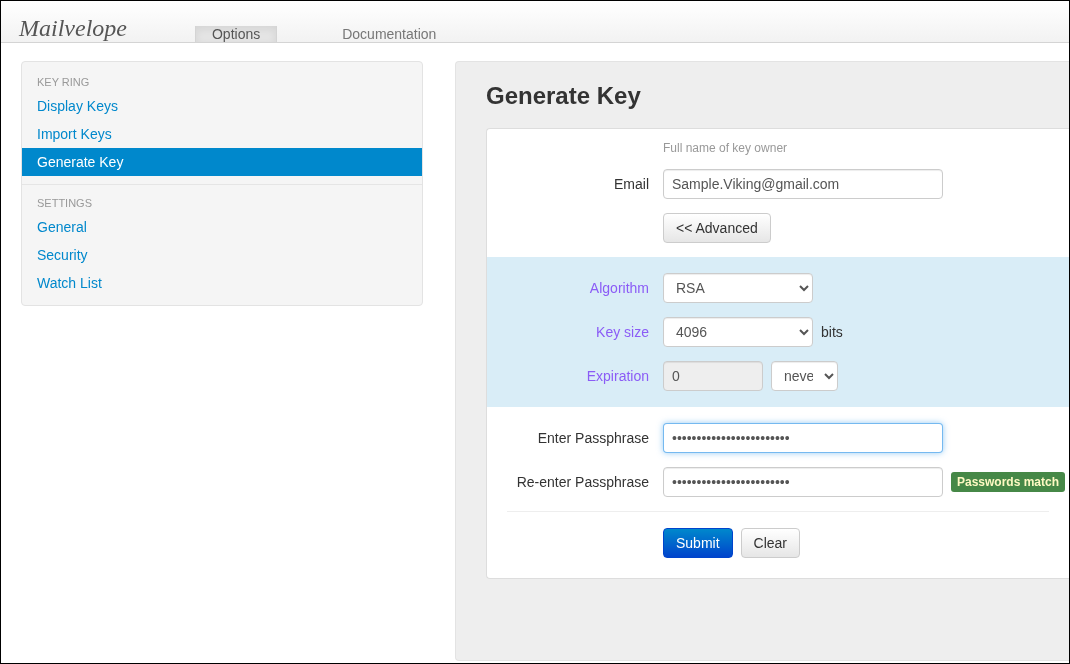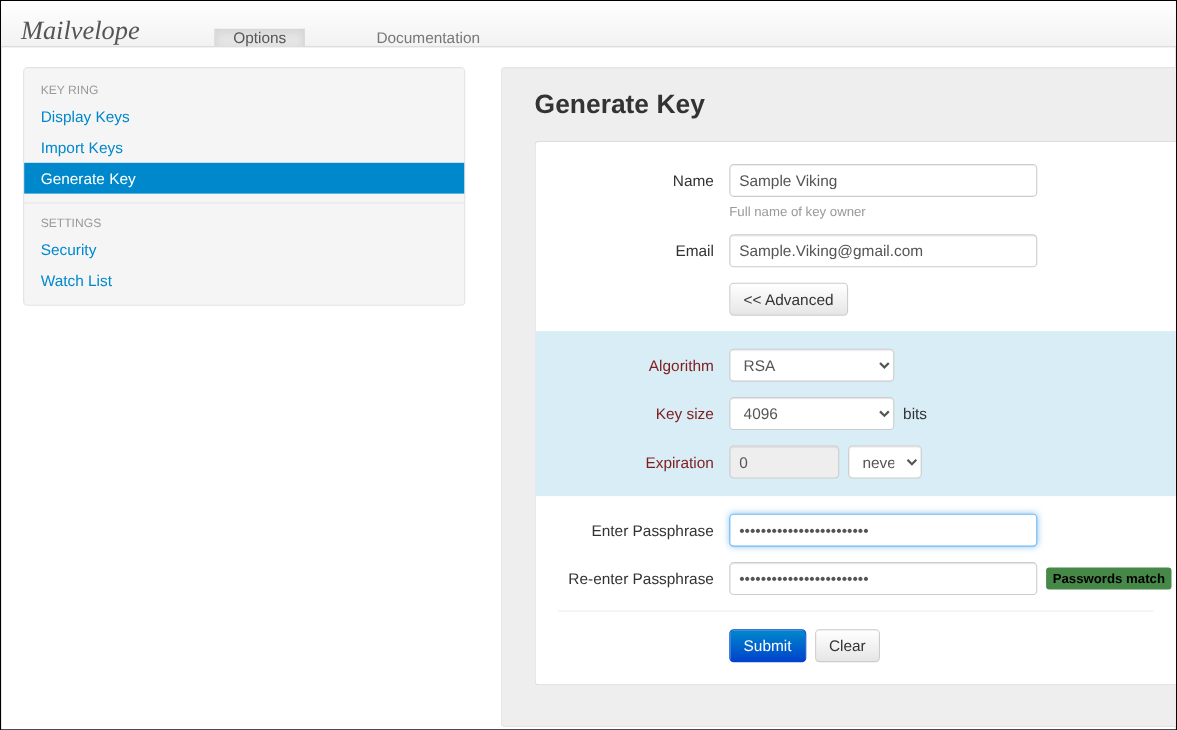--- a/index.html
+++ b/index.html
@@ -115,21 +115,21 @@
   display: flex;
   align-items: center;
   margin-bottom: 14px;
 }
 .form-label {
   width: 176px;
   text-align: right;
   padding-right: 14px;
   color: #333;
 }
-.advanced .form-label { color: #7f1d1d; text-align: right; }
+.advanced .form-label { color: #8b5cf6; text-align: right; }
 .form-ctrl { flex: 1; display: flex; align-items: center; gap: 8px; }
 input[type=text], input[type=password], select {
   height: 30px;
   border: 1px solid #ccc;
   border-radius: 4px;
   padding: 4px 8px;
   font-size: 14px;
   color: #555;
   background: #fff;
   box-shadow: inset 0 1px 1px rgba(0,0,0,.075);
@@ -167,21 +167,21 @@
   padding: 16px 0;
   margin: 6px 0 16px;
 }
 .pass1 {
   border: 1px solid rgba(82,168,236,.8) !important;
   box-shadow: 0 0 6px rgba(82,168,236,.6) !important;
   outline: none;
 }
 .badge-ok {
   background: #468847;
-  color: #000000;
+  color: #fef9c3;
   font-size: 12px;
   font-weight: bold;
   padding: 3px 6px;
   border-radius: 3px;
   white-space: nowrap;
 }
 .actions {
   border-top: 1px solid #eee;
   margin: 10px 20px 0 20px;
   padding-top: 16px;
@@ -200,35 +200,30 @@
 </div>
 
 <div class="container">
   <div class="sidebar">
     <div class="side-header">KEY RING</div>
     <a class="side-item">Display Keys</a>
     <a class="side-item">Import Keys</a>
     <a class="side-item active">Generate Key</a>
     <div class="side-divider"></div>
     <div class="side-header">SETTINGS</div>
+    <a class="side-item">General</a>
     <a class="side-item">Security</a>
     <a class="side-item">Watch List</a>
   </div>
 
   <div class="main">
     <h1>Generate Key</h1>
 
     <div class="form-wrap">
 
-      <div class="form-row">
-        <div class="form-label">Name</div>
-        <div class="form-ctrl">
-          <input type="text" class="w280" value="Sample Viking" style="">
-        </div>
-      </div>
       <div class="help-text">Full name of key owner</div>
 
       <div class="form-row">
         <div class="form-label">Email</div>
         <div class="form-ctrl">
           <input type="text" class="w280" value="Sample.Viking@gmail.com" style="">
         </div>
       </div>
 
       <div class="form-row">

